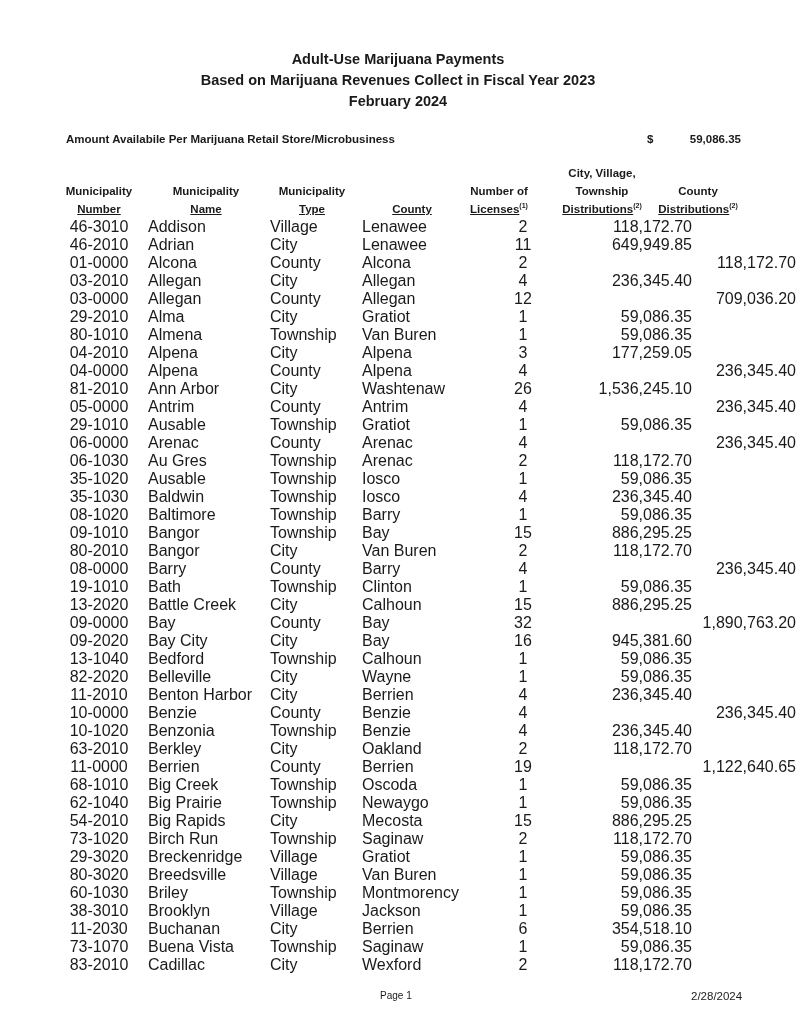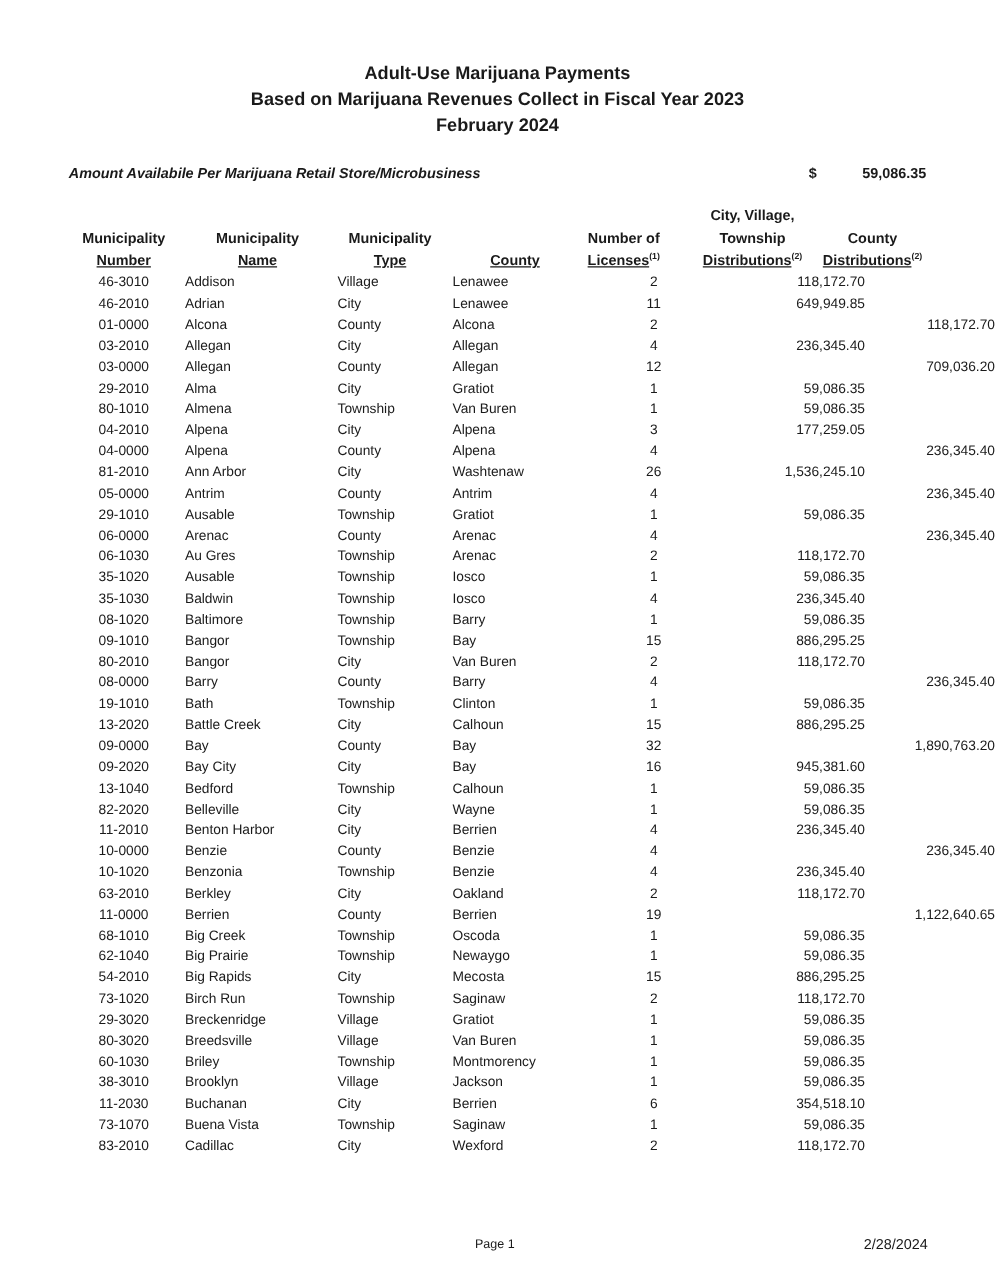--- a/index.html
+++ b/index.html
@@ -1,27 +1,27 @@
 <!DOCTYPE html>
 <html><head>
 <meta charset="utf-8">
 <style>
   html, body { margin: 0; padding: 0; background: #ffffff; }
   body { width: 796px; height: 1030px; position: relative; font-family: "Liberation Sans", sans-serif; color: #1a1a1a; overflow: hidden; }
   .title-block { position: absolute; top: 49px; left: 0; width: 796px; text-align: center; font-weight: bold; font-size: 14.5px; line-height: 21px; }
   .amount-line { position: absolute; top: 133px; left: 51px; width: 690px; font-weight: bold; font-size: 11.5px; }
-  .amount-line .label { position: absolute; left: 4px; top: 0; font-style: italic; }
+  .amount-line .label { position: absolute; left: 15px; top: 0; }
   .amount-line .dollar { position: absolute; left: 596px; top: 0; }
   .amount-line .value { position: absolute; right: 0; top: 0; }
 
   .hdr { position: absolute; font-weight: bold; font-size: 11.5px; line-height: 18px; text-align: center; }
   .hdr u { text-decoration: underline; }
   .hdr sup { font-size: 7px; vertical-align: super; line-height: 0; }
 
-  table.grid { position: absolute; top: 218px; left: 52px; border-collapse: collapse; font-size: 11px; }
+  table.grid { position: absolute; top: 218px; left: 52px; border-collapse: collapse; font-size: 16px; }
   table.grid td { height: 16.85px; padding: 0; white-space: nowrap; }
   .c-num { width: 94px; text-align: center; }
   .c-name { width: 122px; padding-left: 2px !important; }
   .c-type { width: 92px; }
   .c-county { width: 104px; }
   .c-lic { width: 114px; text-align: center; }
   .c-cvt { width: 112px; text-align: right; }
   .c-cty { width: 104px; text-align: right; }
 
   .footer-page { position: absolute; top: 990px; left: 380px; font-size: 10px; }

